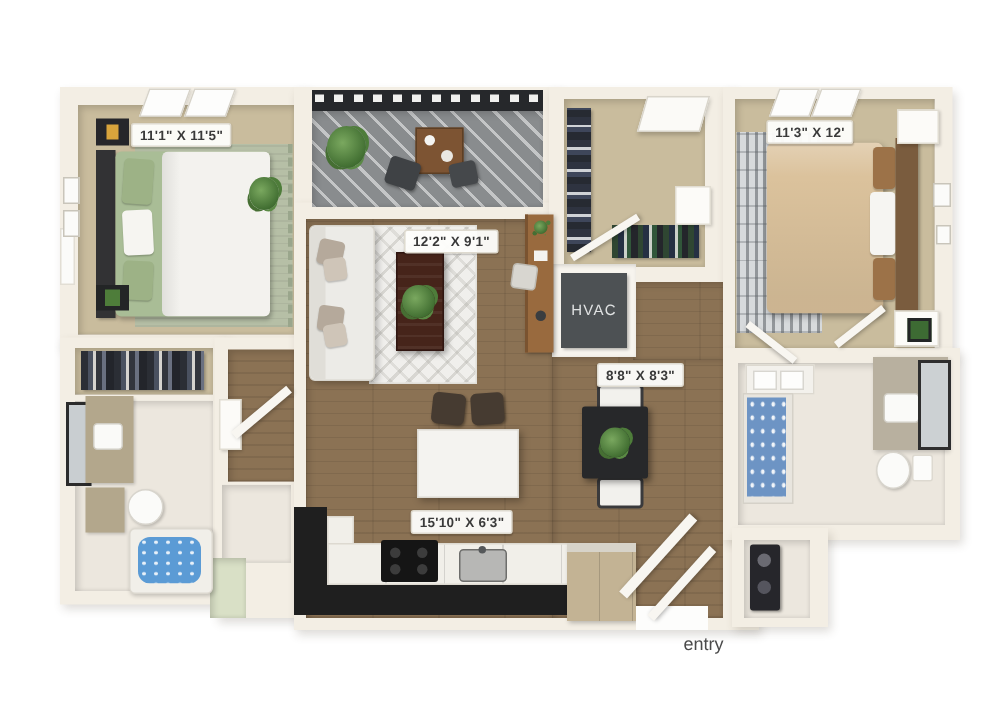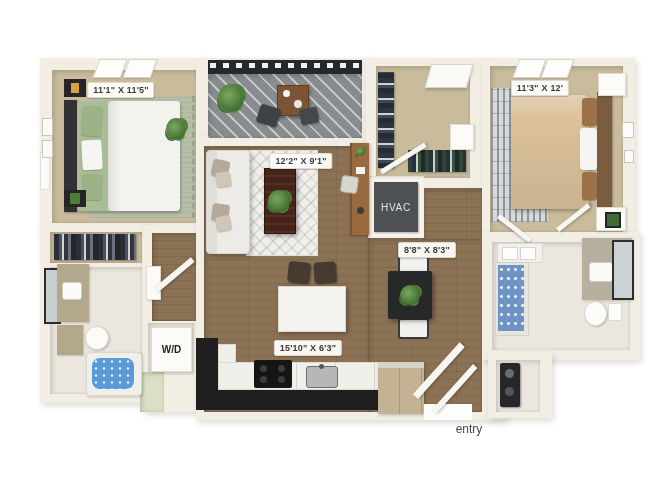--- a/index.html
+++ b/index.html
@@ -100,23 +100,20 @@
   </div>
   <div class="a" style="left:57px;top:325px;width:26px;height:30px;background:#b3a78c;box-shadow:1px 1px 2px rgba(0,0,0,0.2);"></div>
   <div class="a" style="left:85px;top:326px;width:22px;height:22px;background:#fbfbf9;border:1px solid #d8d5cd;border-radius:50%;box-shadow:1px 1px 2px rgba(0,0,0,0.2);"></div>
   <div class="a" style="left:86px;top:352px;width:54px;height:42px;background:#f1efe9;border:1px solid #dcd8cf;border-radius:4px;box-shadow:1px 1px 3px rgba(0,0,0,0.2);">
     <div class="a" style="left:5px;top:5px;width:42px;height:31px;border-radius:8px;background:#5b9bd5;
          background-image:radial-gradient(rgba(255,255,255,0.85) 1px, transparent 1.6px);background-size:8px 7px;"></div>
   </div>
 
   <div class="white-box" style="left:146px;top:266px;width:13px;height:32px;"></div>
   <div class="doorpanel" style="left:154px;top:288px;width:48px;height:6px;transform:rotate(-40deg);transform-origin:left top;"></div>
-  <div class="white-box" style="left:151px;top:327px;width:39px;height:43px;display:flex;align-items:center;justify-content:center;">
-    <span style="font-size:10px;font-weight:700;color:#222;">W/D</span>
-  </div>
 
   <div class="plant" style="left:218px;top:84px;width:26px;height:28px;"></div>
   <div class="a" style="left:277px;top:85px;width:30px;height:29px;background:#7d5433;border:1px solid #5d3f24;box-shadow:1px 2px 3px rgba(0,0,0,0.35);">
     <div class="a" style="left:5px;top:4px;width:7px;height:7px;border-radius:50%;background:#f4f4f2;"></div>
     <div class="a" style="left:16px;top:14px;width:8px;height:8px;border-radius:50%;background:#e9e7e2;"></div>
   </div>
   <div class="chair" style="left:258px;top:106px;width:21px;height:19px;background:#3f4245;transform:rotate(18deg);box-shadow:1px 1px 2px rgba(0,0,0,0.35);"></div>
   <div class="chair" style="left:300px;top:108px;width:18px;height:16px;background:#45484b;transform:rotate(-12deg);box-shadow:1px 1px 2px rgba(0,0,0,0.35);"></div>
 
   <div class="a" style="left:246px;top:150px;width:70px;height:104px;border:1px solid #e1dfd9;background:#f0efec;

